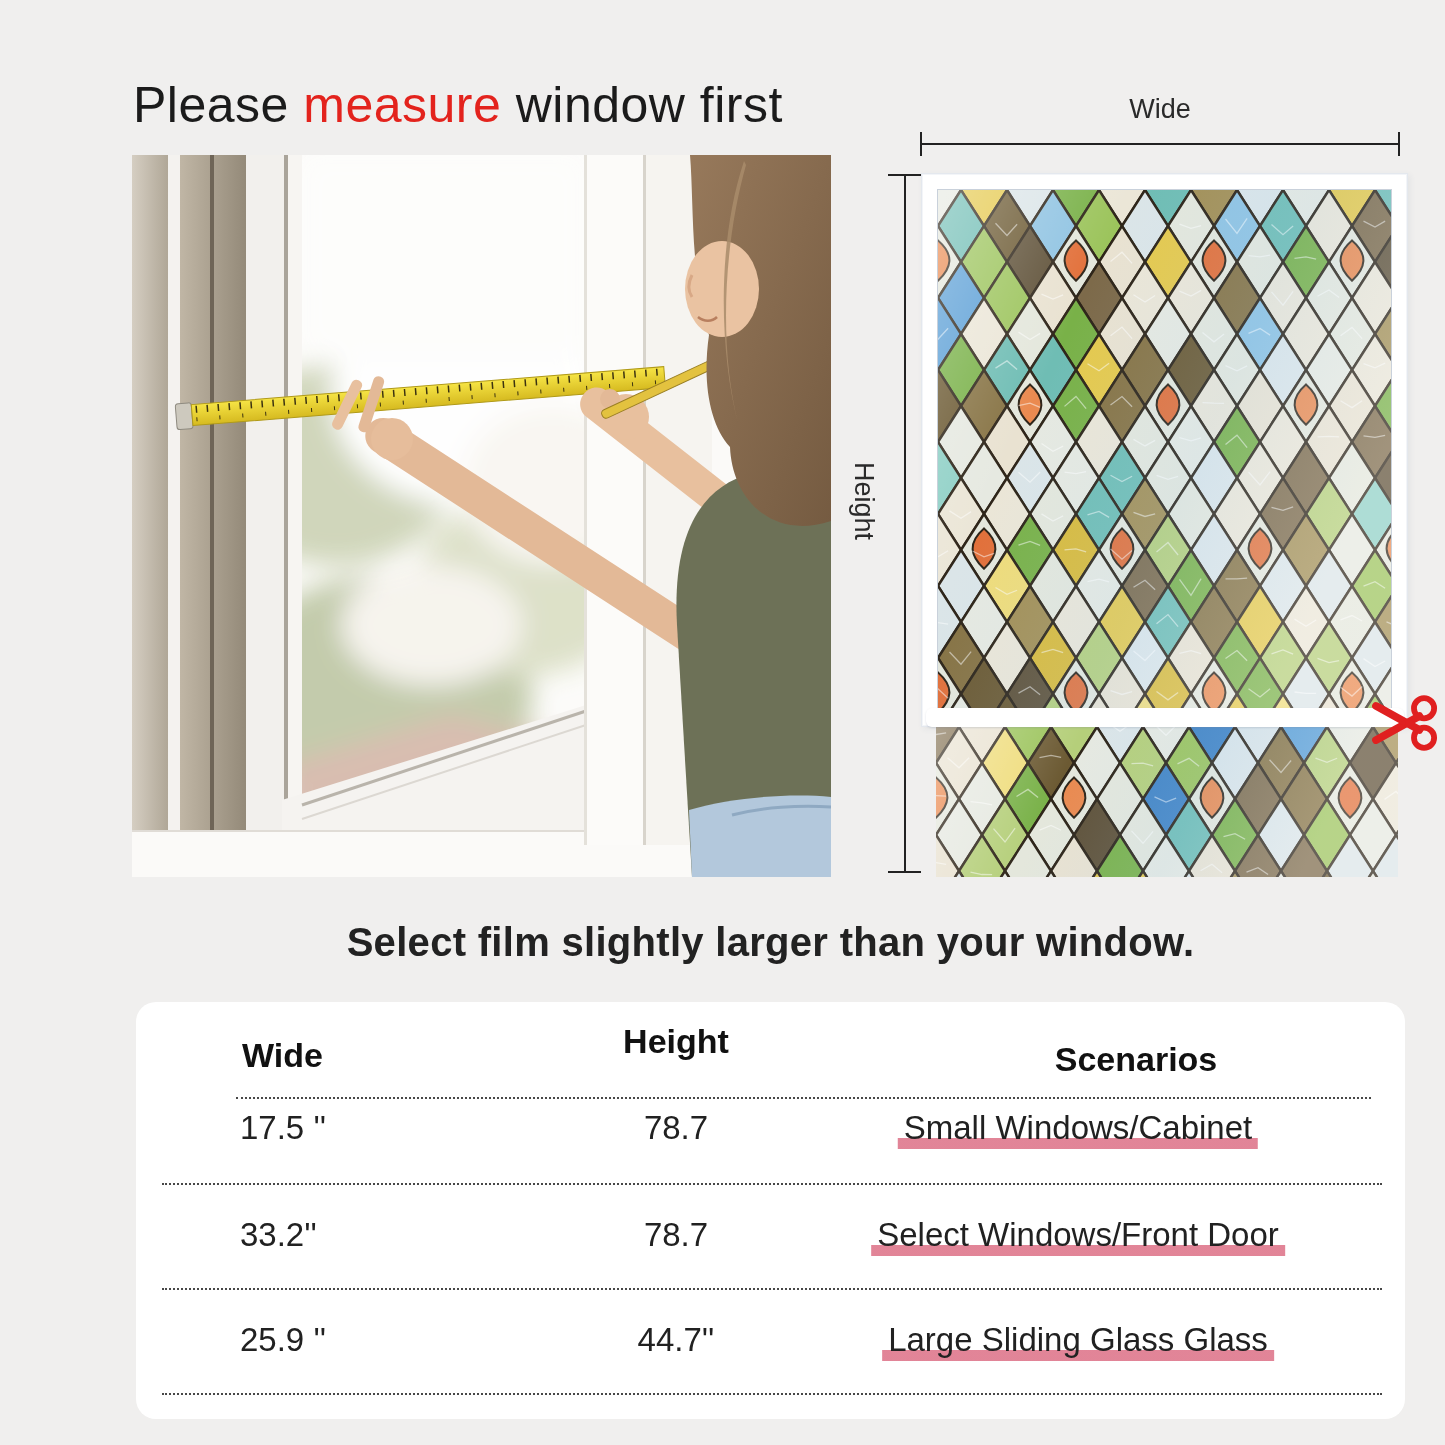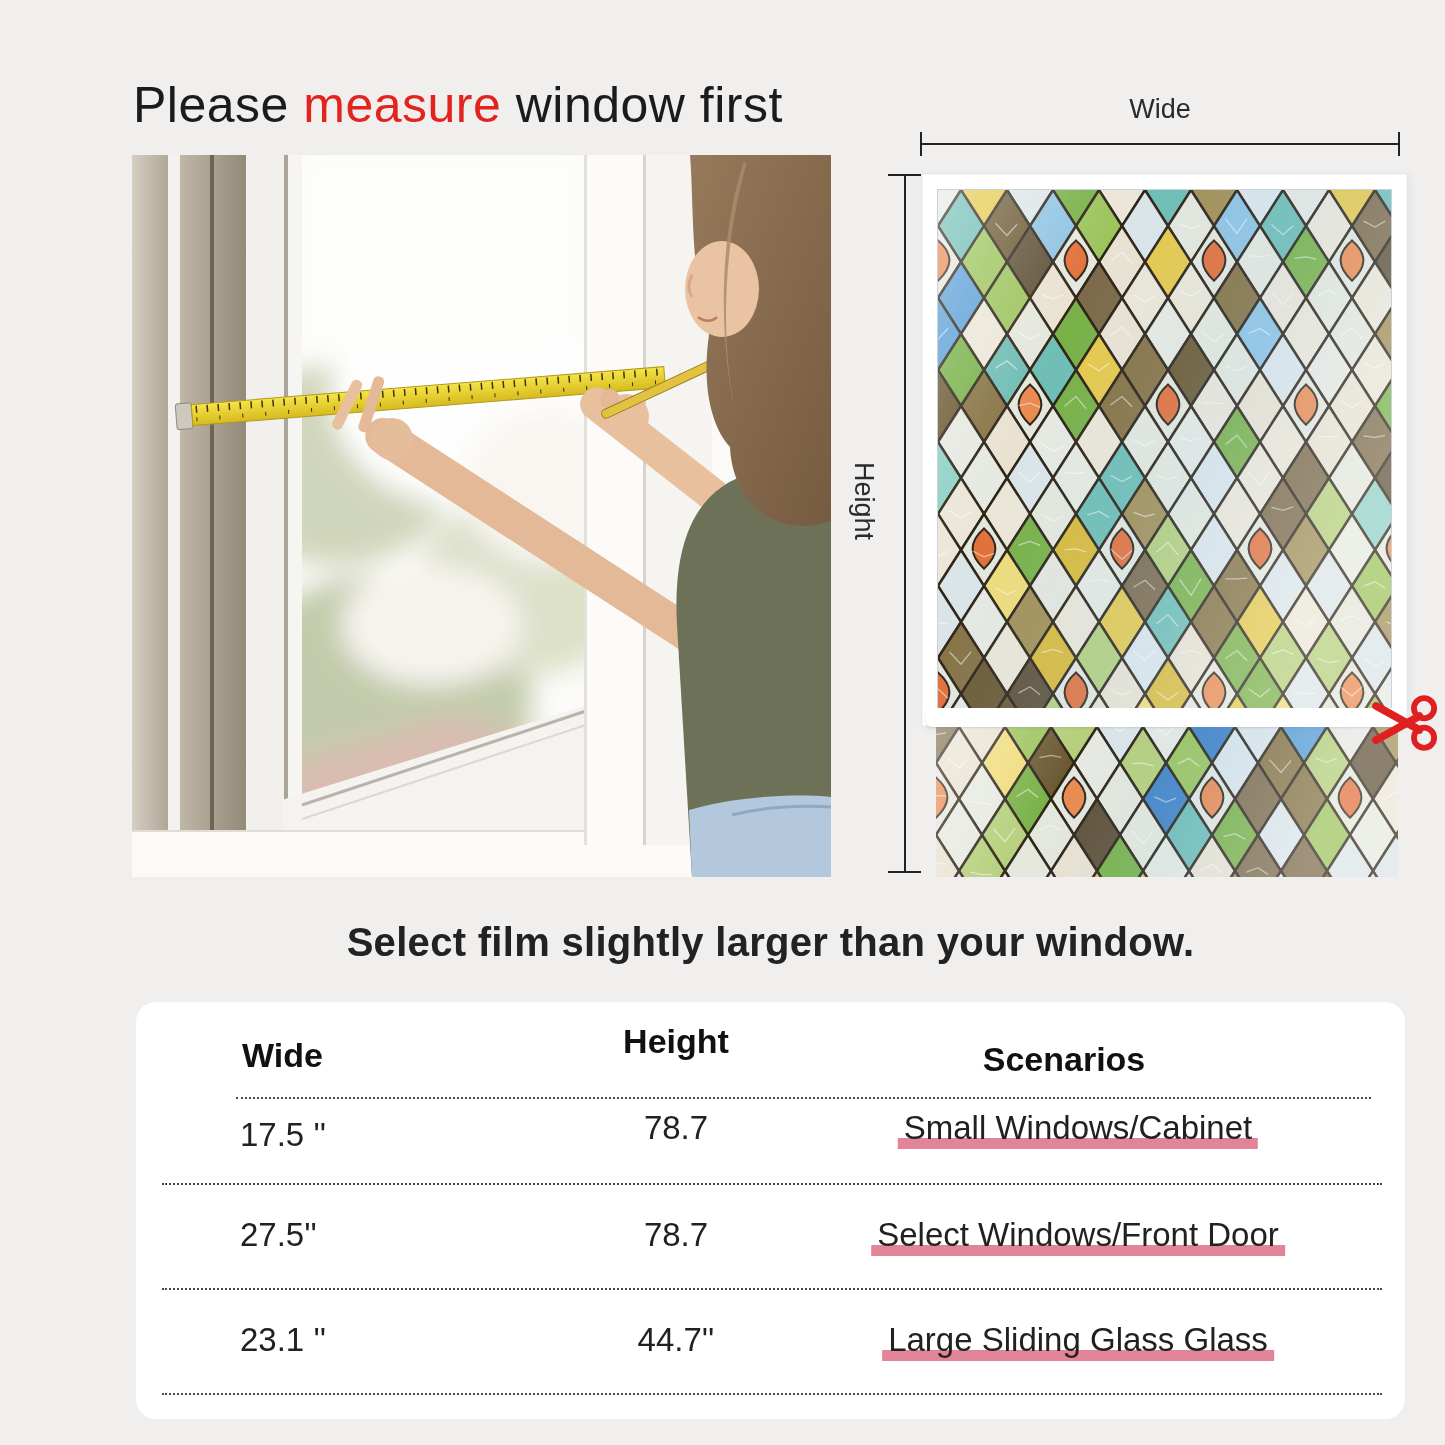--- a/index.html
+++ b/index.html
@@ -765,38 +765,38 @@
       <path d="M66,49 L10,18" stroke="#e02020" stroke-width="10" stroke-linecap="round"></path>
       <circle cx="46" cy="40" r="3" fill="#e02020"></circle>
     </svg>
   </div>
 
   <div class="subtitle">Select film slightly larger than your window.</div>
 
   <div class="size-card">
     <span class="cell head" style="left:106px;top:34px;">Wide</span>
     <span class="cell head center" style="left:540px;top:20px;">Height</span>
-    <span class="cell head center" style="left:928px;top:38px;">Scenarios</span>
+    <span class="cell head center" style="left:1000px;top:38px;">Scenarios</span>
     <div class="dotted-sep" style="left:100px;top:95px;width:1135px;"></div>
 
     <div>
-      <span class="cell" style="left:104px;top:114px;">17.5 ''</span>
+      <span class="cell" style="left:104px;top:107px;">17.5 ''</span>
       <span class="cell center" style="left:540px;top:107px;">78.7</span>
       <span class="cell center" style="left:942px;top:107px;"><span class="scenario-underline">Small Windows/Cabinet</span></span>
       <div class="dotted-sep" style="left:26px;top:181px;width:1220px;"></div>
     </div>
 
     <div>
-      <span class="cell" style="left:104px;top:214px;">27.5''</span>
+      <span class="cell" style="left:104px;top:214px;">33.2''</span>
       <span class="cell center" style="left:540px;top:214px;">78.7</span>
       <span class="cell center" style="left:942px;top:214px;"><span class="scenario-underline">Select Windows/Front Door</span></span>
       <div class="dotted-sep" style="left:26px;top:286px;width:1220px;"></div>
     </div>
 
     <div>
-      <span class="cell" style="left:104px;top:319px;">23.1 ''</span>
+      <span class="cell" style="left:104px;top:319px;">25.9 ''</span>
       <span class="cell center" style="left:540px;top:319px;">44.7''</span>
       <span class="cell center" style="left:942px;top:319px;"><span class="scenario-underline">Large Sliding Glass Glass</span></span>
       <div class="dotted-sep" style="left:26px;top:391px;width:1220px;"></div>
     </div>
   </div>
 
 </div>
 
 </body></html>

